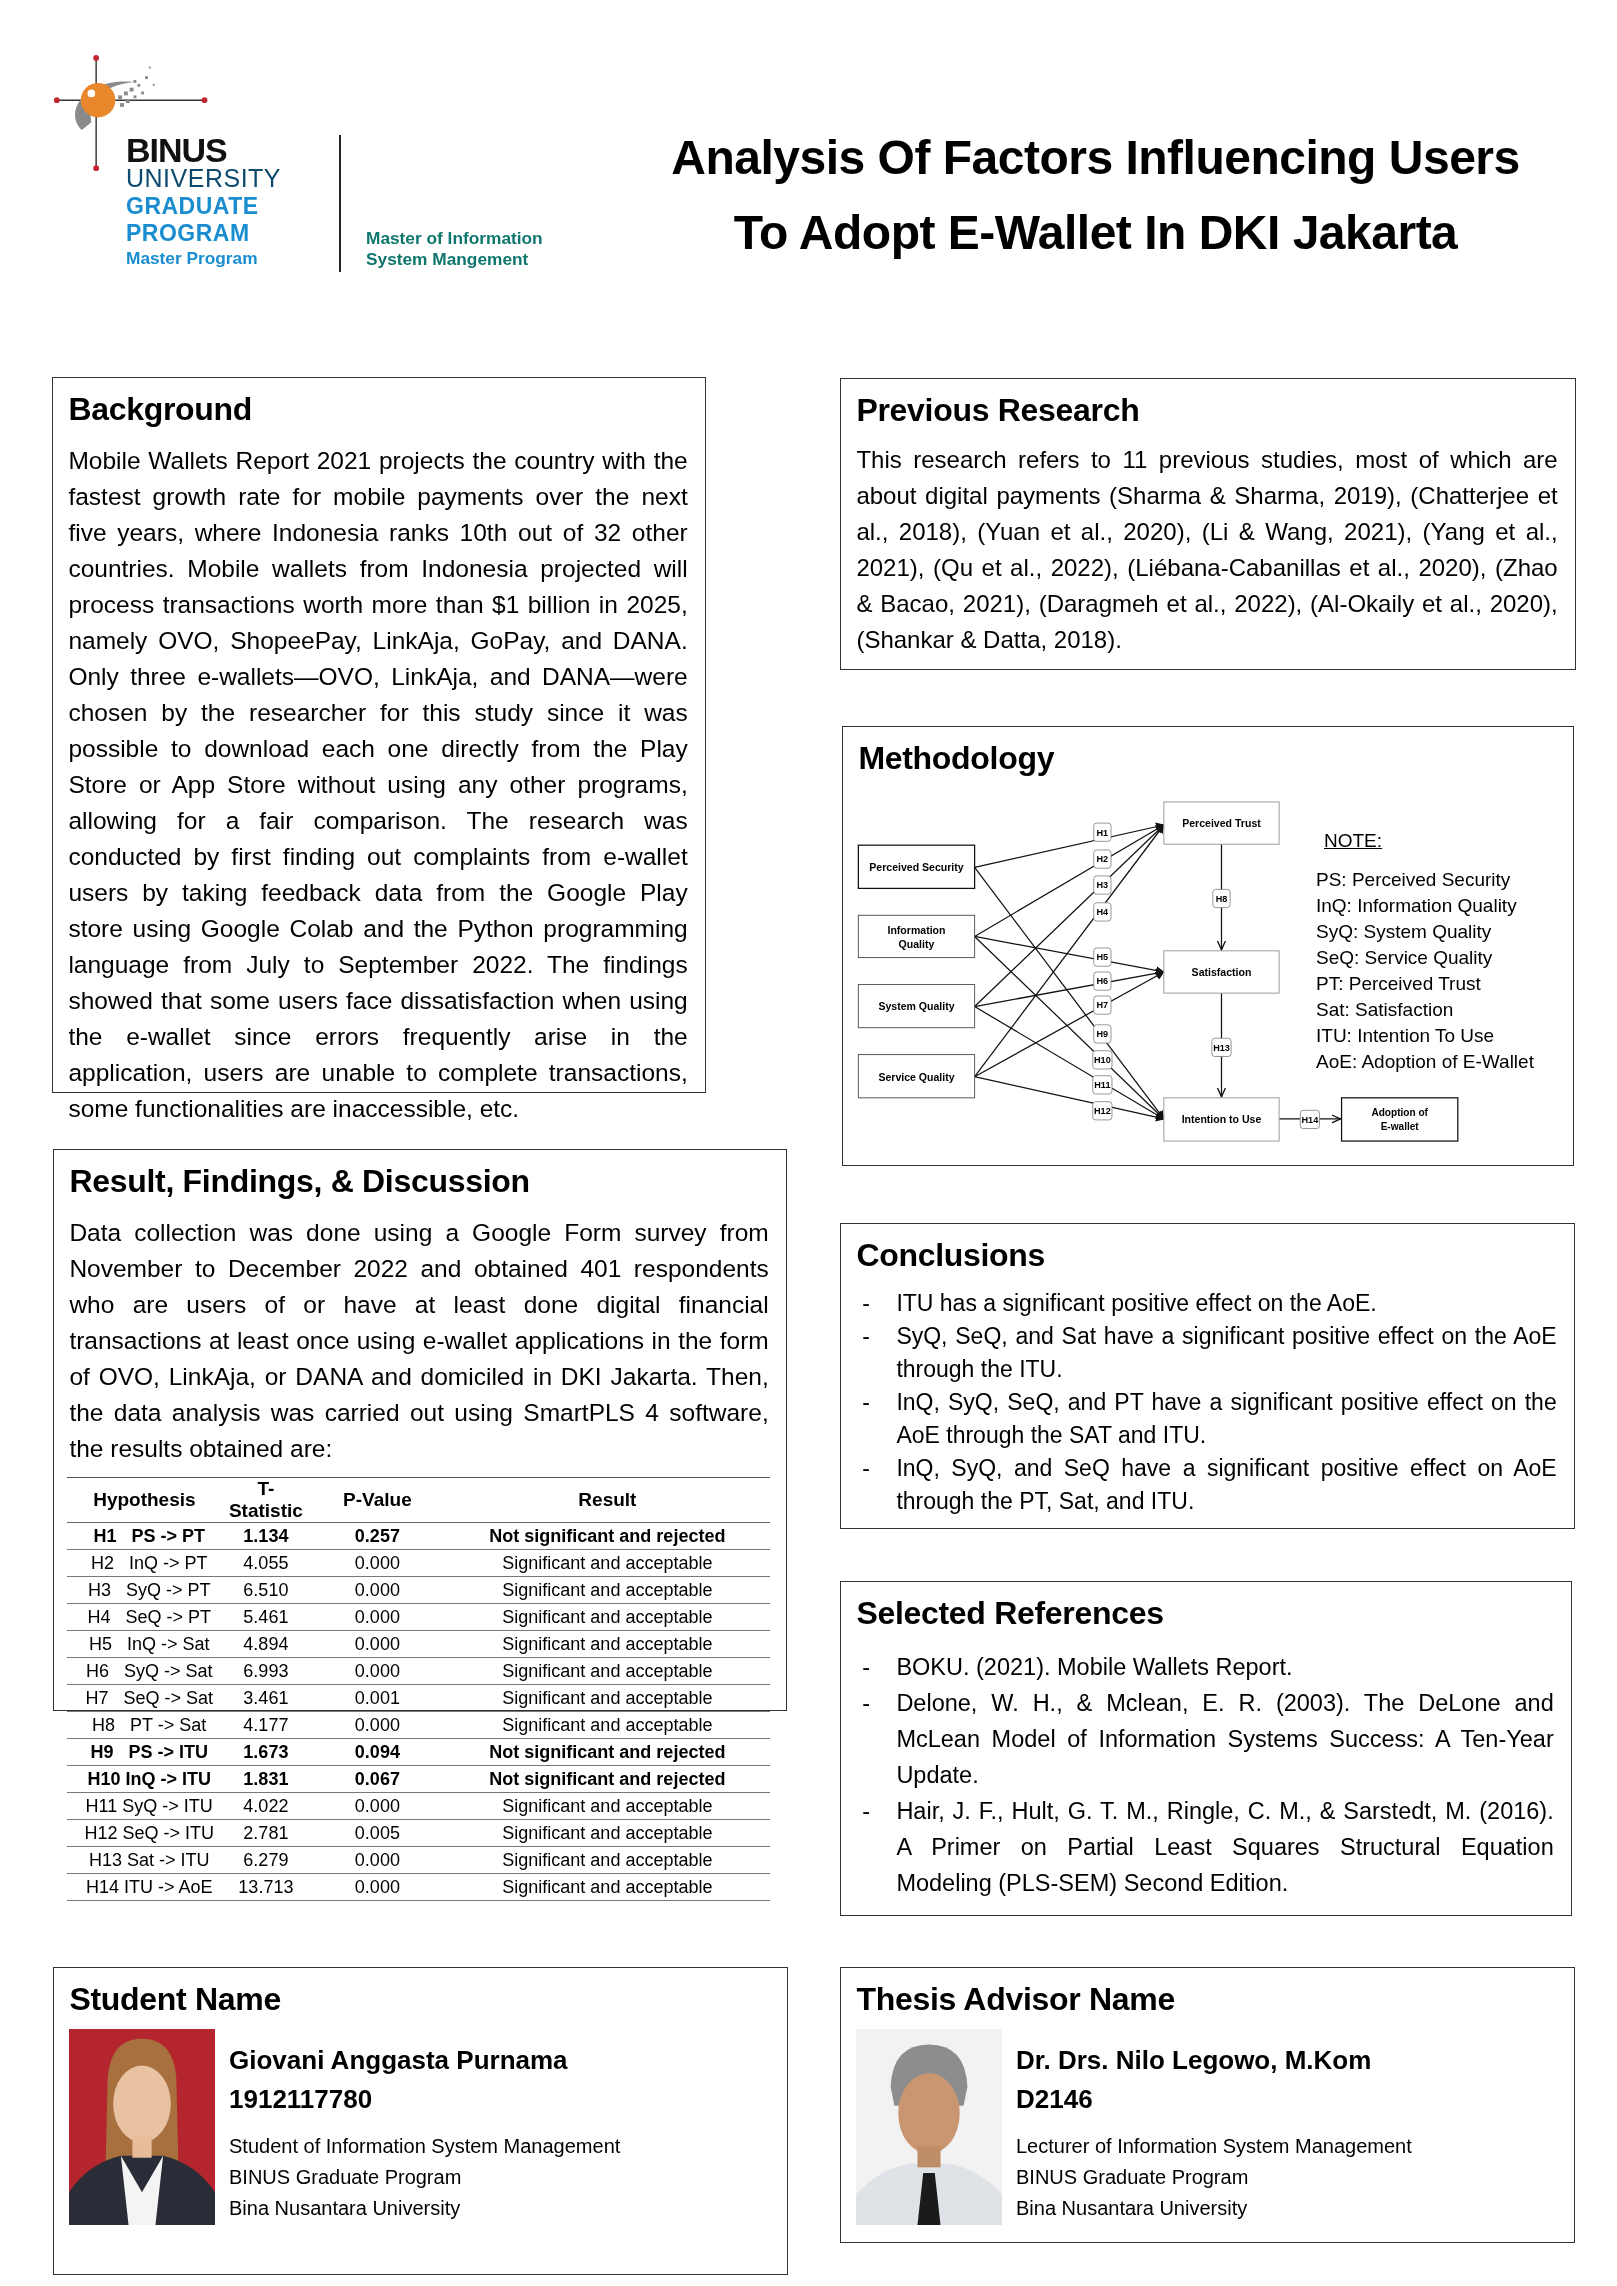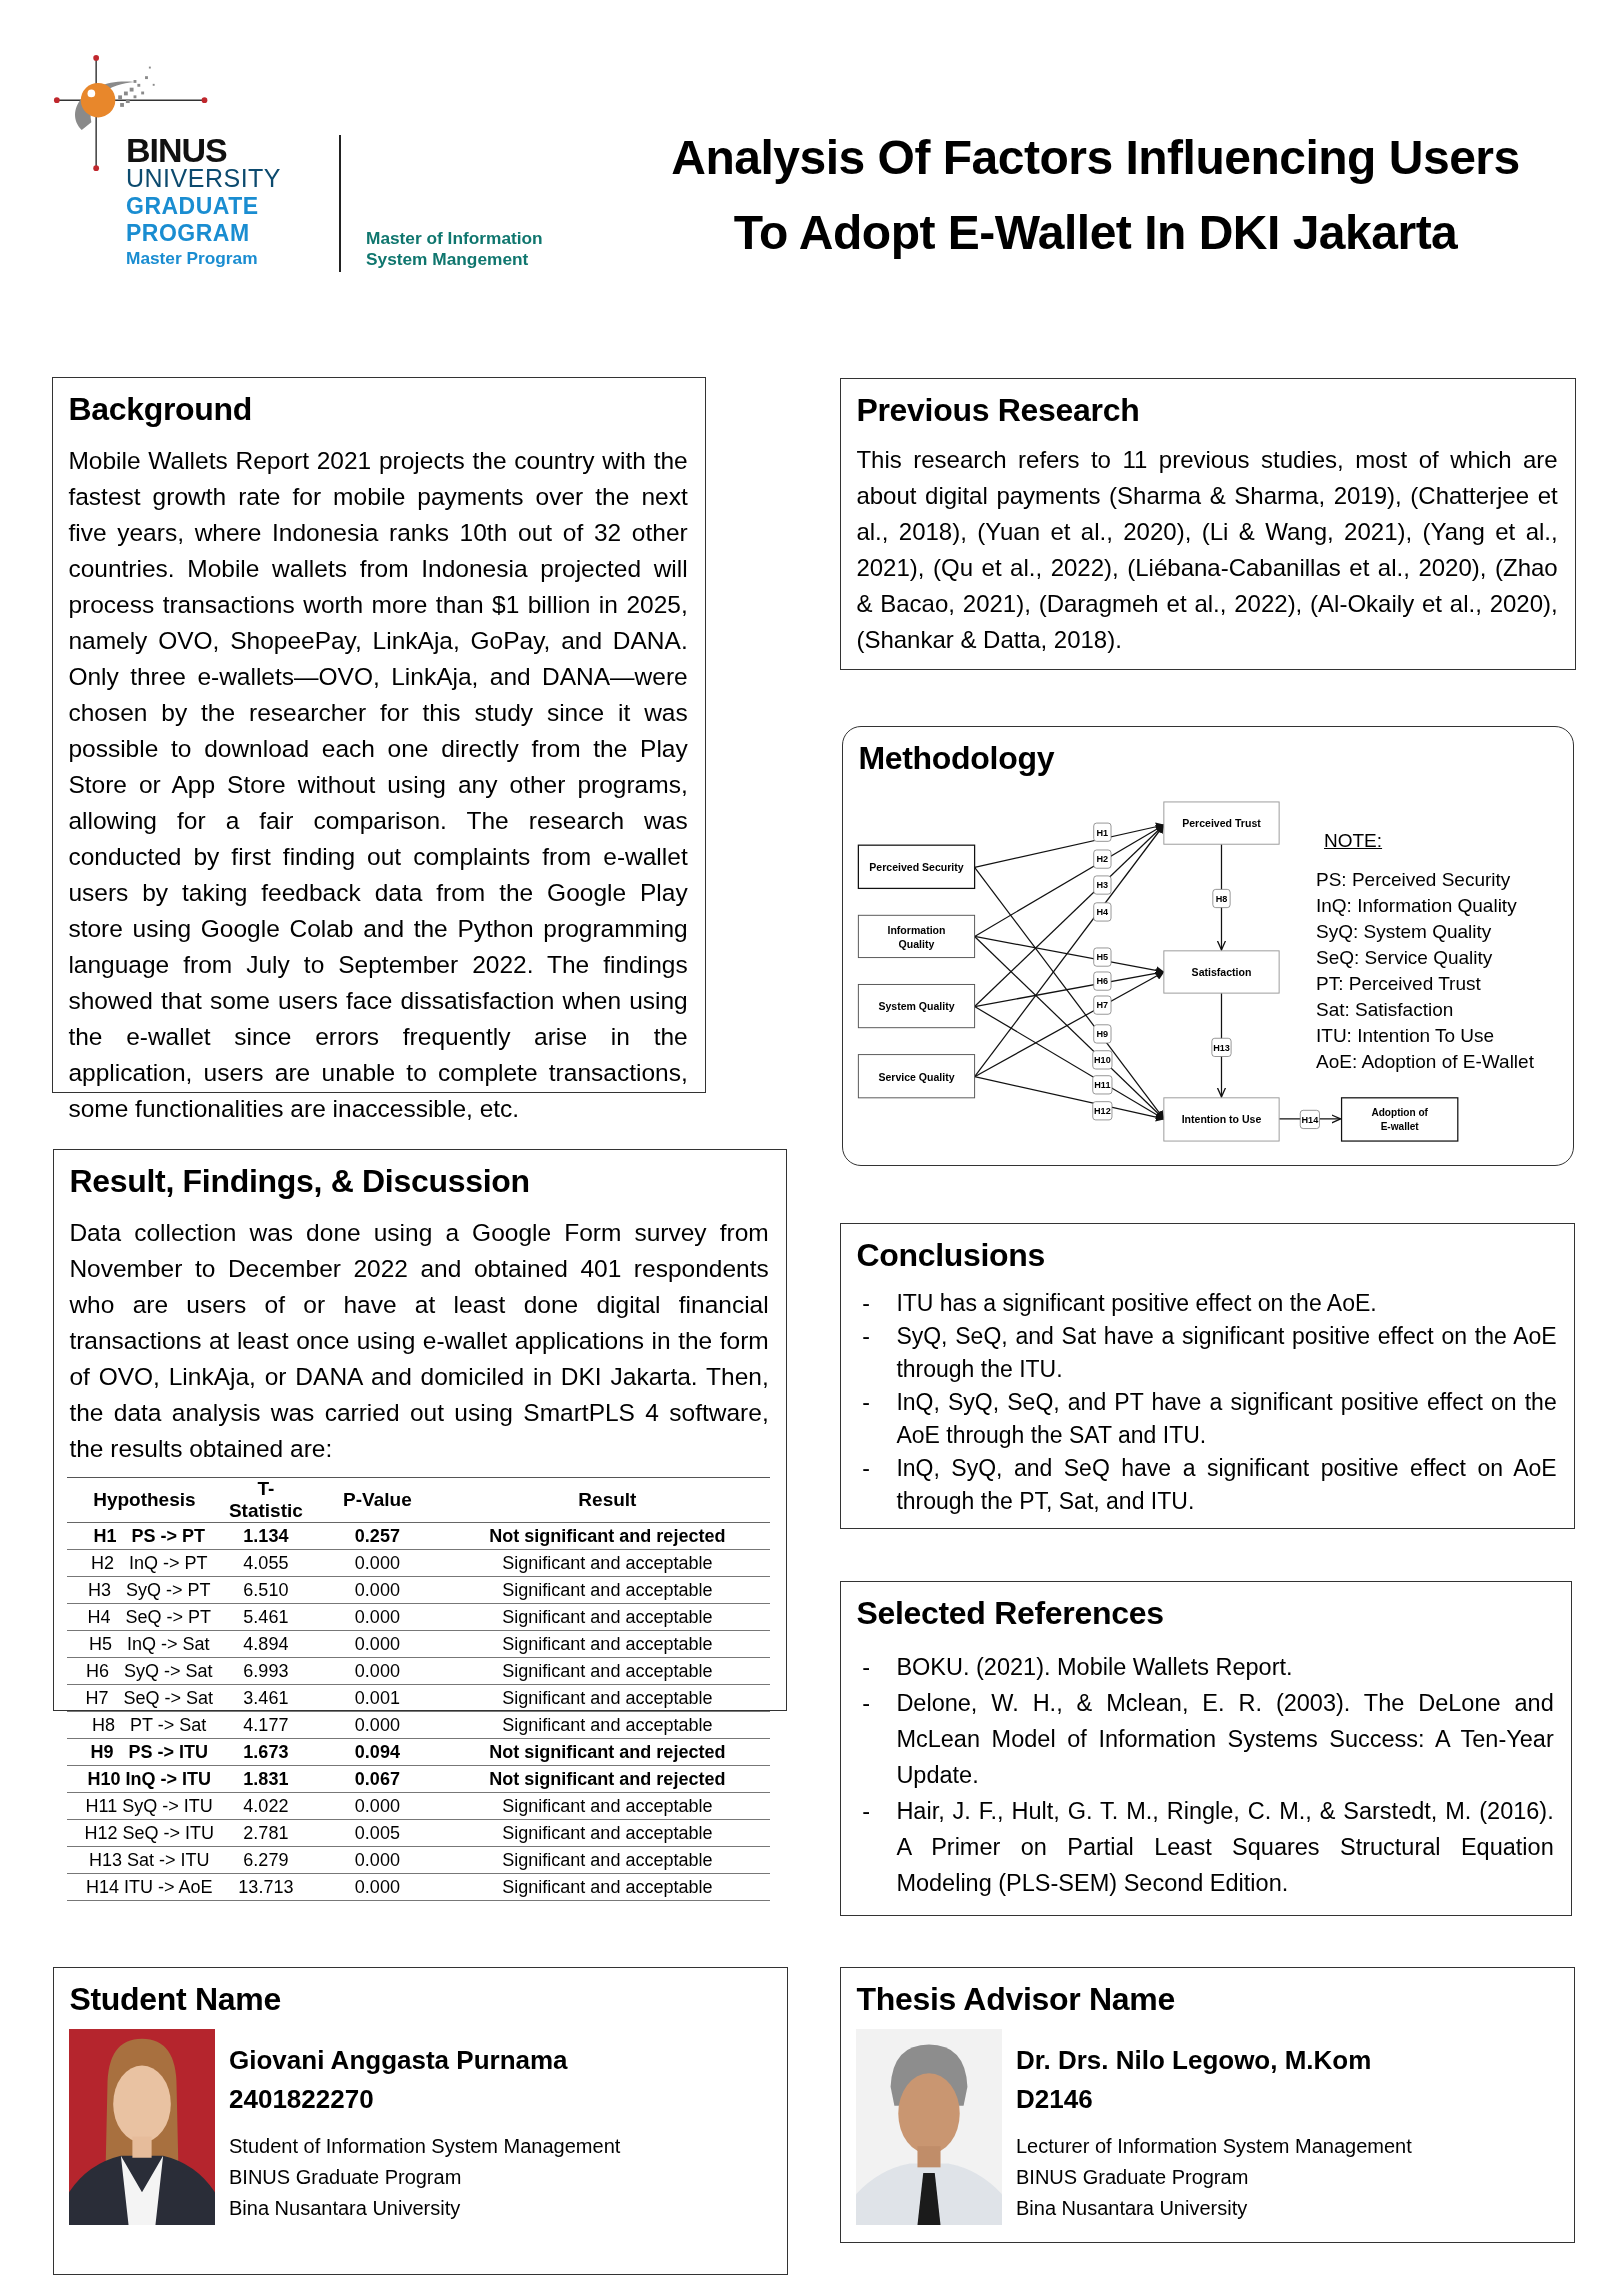--- a/index.html
+++ b/index.html
@@ -22,21 +22,21 @@
   
   .box { position: absolute; border: 1.9px solid #333; background: #fff; }
   .box h2 { font-size: 32px; font-weight: bold; line-height: 38px; margin: 11.5px 0 0 15.4px; letter-spacing: -0.3px; }
   .box p.body { font-size: 24.5px; line-height: 36px; text-align: justify; margin: 15.4px 17.3px 0 15.4px; }
   .box ul.dash { list-style: none; font-size: 23px; line-height: 33px; margin: 13.4px 17.3px 0 15.4px; text-align: justify; }
   .box ul.dash li { position: relative; padding-left: 40px; }
   .box ul.dash li::before { content: "-"; position: absolute; left: 5.8px; top: 0; }
 
   #bg { left: 52px; top: 377px; width: 654px; height: 716px; }
   #prev { left: 840px; top: 378px; width: 736px; height: 292px; }
-  #meth { left: 842px; top: 726px; width: 732px; height: 440px; border-radius: 19px; }
+  #meth { left: 842px; top: 726px; width: 732px; height: 440px; }
   #result { left: 53px; top: 1149px; width: 734px; height: 562px; }
   #concl { left: 840px; top: 1223px; width: 735px; height: 306px; }
   #refs { left: 840px; top: 1581px; width: 732px; height: 335px; }
   #student { left: 53px; top: 1967px; width: 735px; height: 308px; }
   #advisor { left: 840px; top: 1967px; width: 735px; height: 276px; }
 
   #prev p.body { font-size: 24px; line-height: 36px; margin-top: 13.4px; }
 
   
   #meth .diagram { position: absolute; left: 0; top: 0; width: 732px; height: 440px; }
@@ -392,21 +392,21 @@
     <svg width="146" height="196" viewBox="0 0 152 204">
       <rect width="152" height="204" fill="#b5252d"></rect>
       <path d="M40 60 Q40 10 76 10 Q112 10 112 60 L114 150 L38 150 Z" fill="#a8703f"></path>
       <ellipse cx="76" cy="78" rx="30" ry="40" fill="#e9c2a2"></ellipse>
       <path d="M0 204 L0 170 Q20 140 54 132 L98 132 Q132 140 152 170 L152 204 Z" fill="#2a2d38"></path>
       <path d="M54 132 L76 170 L98 132 L90 204 L62 204 Z" fill="#f4f4f4"></path>
       <rect x="66" y="112" width="20" height="22" fill="#e6bc9b"></rect>
     </svg>
   </div>
   <div class="pname">Giovani Anggasta Purnama</div>
-  <div class="pid">2401822270</div>
+  <div class="pid">1912117780</div>
   <div class="aff">
     <div>Student of Information System Management</div>
     <div>BINUS Graduate Program</div>
     <div>Bina Nusantara University</div>
   </div>
 </section>
 
 <section class="box person" id="advisor">
   <h2>Thesis Advisor Name</h2>
   <div class="photo">

